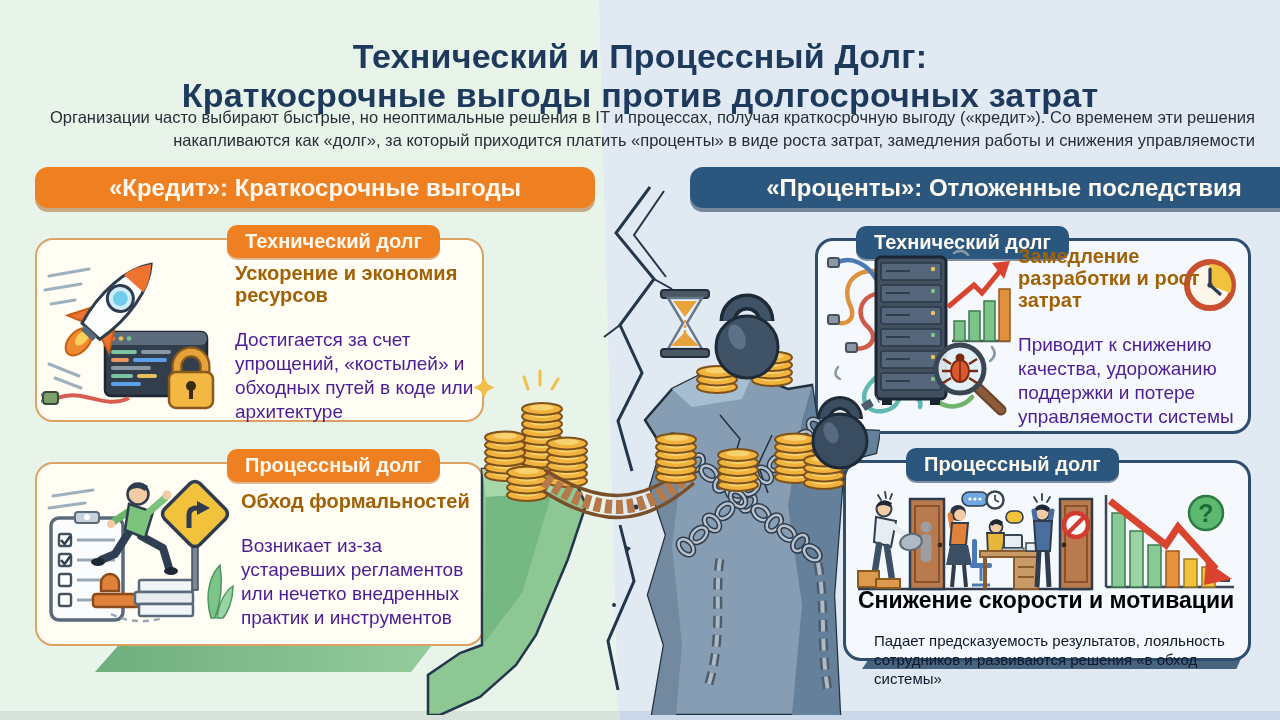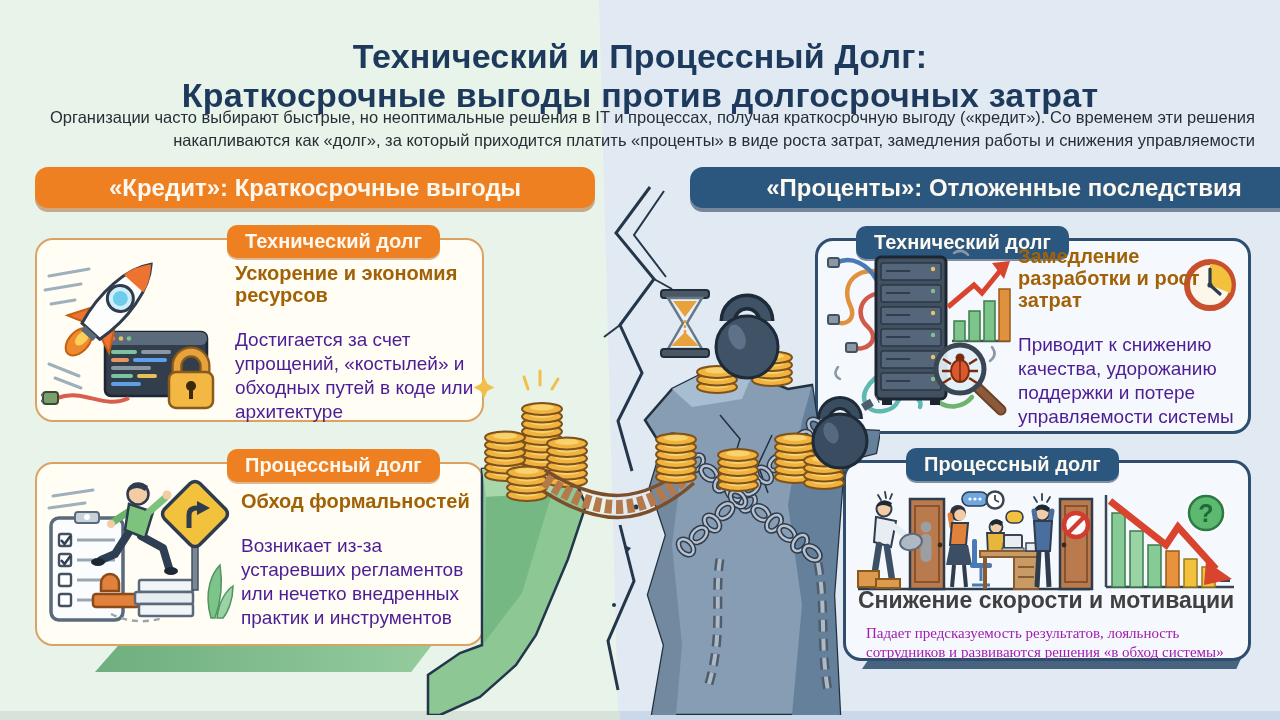--- a/index.html
+++ b/index.html
@@ -45,23 +45,23 @@
   #cardL1 .card-badge,#cardL2 .card-badge{left:190px;}
   #cardR1 .card-badge{left:38px;}
   #cardR2 .card-badge{left:60px;}
 
   .card-text{position:absolute;}
   .card-text h2{margin:0;font-size:20px;line-height:1.1;color:#a16207;}
   .card-text p{margin:22px 0 0;font-size:19px;line-height:1.26;color:#4c1d95;}
   #cardL1 .card-text{left:198px;top:22px;width:242px;}
   #cardL2 .card-text{left:204px;top:26px;width:242px;}
   #cardR1 .card-text{left:200px;top:4px;width:220px;}
-  .r2-title{position:absolute;left:12px;top:124px;margin:0;font-size:23px;color:#404040;}
-  .r2-body{position:absolute;left:12px;top:153px;width:384px;margin:8px;
-    font-size:15px;line-height:1.25;color:#a21caf;font-family:Liberation Serif, serif;}
+  .r2-title{position:absolute;left:12px;top:124px;margin:0;font-size:23px;color:#000000;}
+  .r2-body{position:absolute;left:12px;top:153px;width:384px;margin:16px;
+    font-size:15px;line-height:1.25;color:#0f172a;}
 
   svg.illu{position:absolute;}
   #cardL1 svg.illu{left:4px;top:6px;}
   #cardL2 svg.illu{left:4px;top:4px;}
   #cardR1 svg.illu{left:6px;top:8px;}
   #cardR2 svg.illu{left:8px;top:24px;}
   .clock-badge{position:absolute;right:10px;top:16px;}
   #centerScene{position:absolute;left:420px;top:175px;width:460px;height:540px;pointer-events:none;}
 </style>
 </head>

